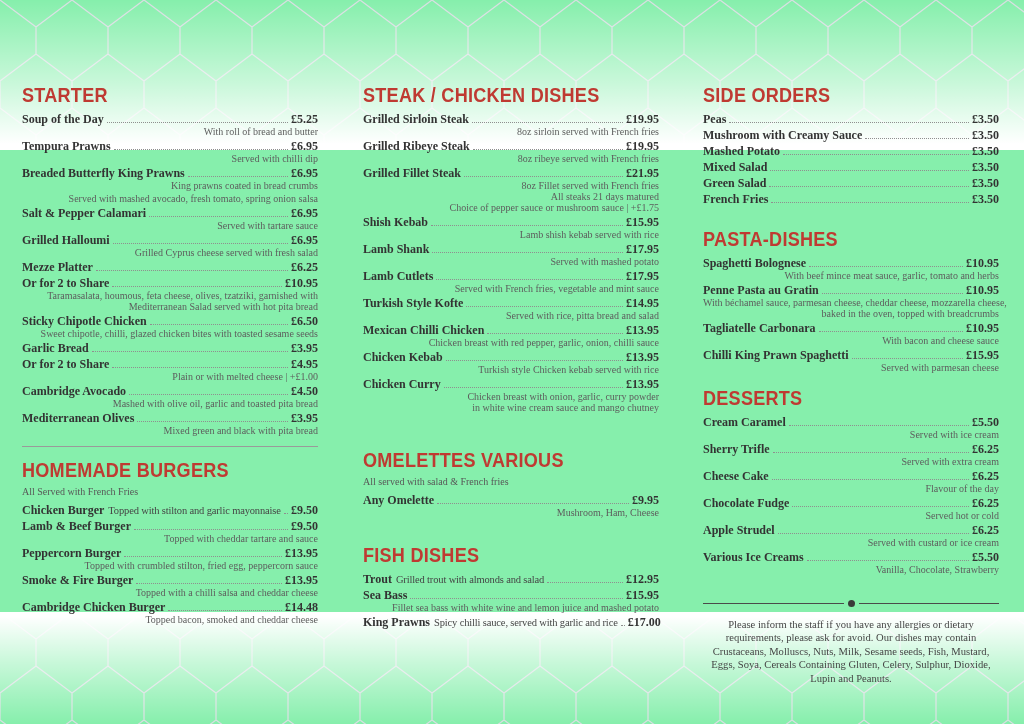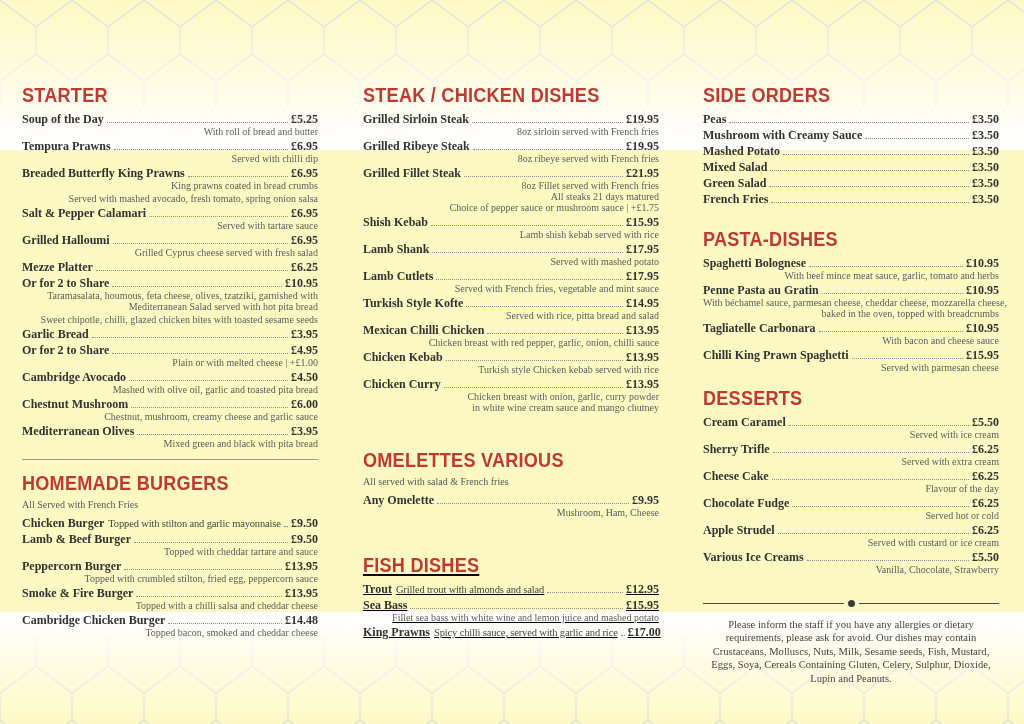--- a/index.html
+++ b/index.html
@@ -1,37 +1,37 @@
 <!DOCTYPE html>
 <html style="--accent: #bf3a32;"><head>
 <meta charset="utf-8">
 <style>
   html,body { margin:0; padding:0; background:#ffffff; }
   .page {
     position:relative; width:1024px; height:724px; overflow:hidden;
-    background:#fef9c3; font-family:"Liberation Serif", serif;
+    background:#86efac; font-family:"Liberation Serif", serif;
   }
   
   .band { position:absolute; left:0; z-index:0; }
   .band.top { top:0; }
   .band.bottom { bottom:0; }
   .fade { position:absolute; left:0; width:1024px; z-index:1; pointer-events:none; }
   .fade.top { top:0; height:150px;
     background:linear-gradient(to bottom, rgba(255,255,255,0) 0%, rgba(255,255,255,0.55) 55%, #ffffff 96%); }
   .fade.bottom { bottom:0; height:112px;
     background:linear-gradient(to top, rgba(255,255,255,0) 0%, rgba(255,255,255,0.55) 55%, #ffffff 96%); }
 
   .col { position:absolute; top:84px; width:296px; z-index:2; }
   #col1 { left:22px; }
   #col2 { left:363px; }
   #col3 { left:703px; }
 
   #col1 .section:nth-child(2) { margin-top:4px; }
   #col2 .section:nth-child(2) { margin-top:36px; }
-  #col2 .section:nth-child(3) { margin-top:36px;text-decoration:underline; }
+  #col2 .section:nth-child(3) { margin-top:26px; }
   #col3 .section:nth-child(2) { margin-top:22px; }
   #col3 .section:nth-child(3) { margin-top:14px; }
 
   .section-divider { border-top:1px solid #9a9a9a; margin:10px 0 12px 0; }
 
   .section-title {
     color:var(--accent, #bf3a32);
     font-family:"Liberation Sans", sans-serif;
     font-weight:700; font-size:21px; line-height:22px;
     margin:0 0 7px 0; letter-spacing:0.3px;
@@ -143,20 +143,25 @@
         <div class="menu-item">
           <div class="item-row">
             <span class="item-name">Or for 2 to Share</span>
             <span class="leader"></span>
             <span class="item-price">£10.95</span>
           </div>
           <div class="item-desc">Taramasalata, houmous, feta cheese, olives, tzatziki, garnished with</div>
           <div class="item-desc">Mediterranean Salad served with hot pita bread</div>
         </div>
         <div class="menu-item">
+          <div class="item-row">
+            <span class="item-name">Sticky Chipotle Chicken</span>
+            <span class="leader"></span>
+            <span class="item-price">£6.50</span>
+          </div>
           <div class="item-desc">Sweet chipotle, chilli, glazed chicken bites with toasted sesame seeds</div>
         </div>
         <div class="menu-item">
           <div class="item-row">
             <span class="item-name">Garlic Bread</span>
             <span class="leader"></span>
             <span class="item-price">£3.95</span>
           </div>
         </div>
         <div class="menu-item">
@@ -167,28 +172,20 @@
           </div>
           <div class="item-desc">Plain or with melted cheese | +£1.00</div>
         </div>
         <div class="menu-item">
           <div class="item-row">
             <span class="item-name">Cambridge Avocado</span>
             <span class="leader"></span>
             <span class="item-price">£4.50</span>
           </div>
           <div class="item-desc">Mashed with olive oil, garlic and toasted pita bread</div>
-        </div>
-        <div class="menu-item">
-          <div class="item-row">
-            <span class="item-name">Chestnut Mushroom</span>
-            <span class="leader"></span>
-            <span class="item-price">£6.00</span>
-          </div>
-          <div class="item-desc">Chestnut, mushroom, creamy cheese and garlic sauce</div>
         </div>
         <div class="menu-item">
           <div class="item-row">
             <span class="item-name">Mediterranean Olives</span>
             <span class="leader"></span>
             <span class="item-price">£3.95</span>
           </div>
           <div class="item-desc">Mixed green and black with pita bread</div>
         </div>
       </section>

